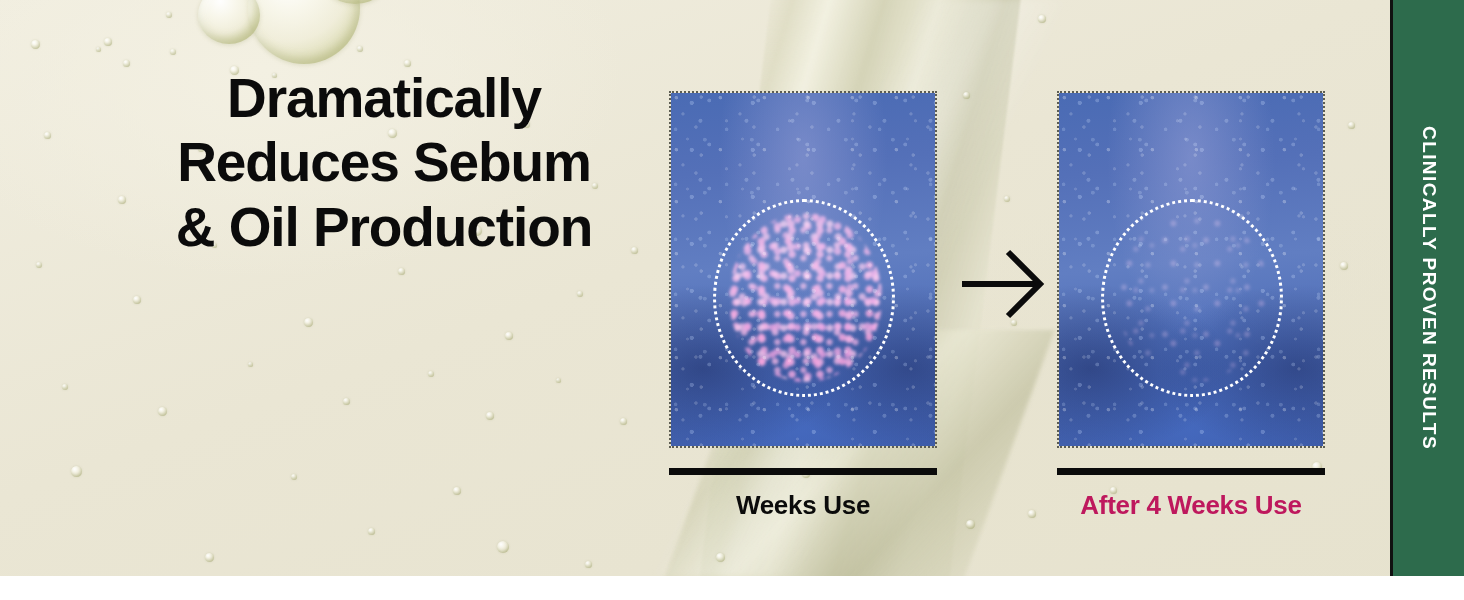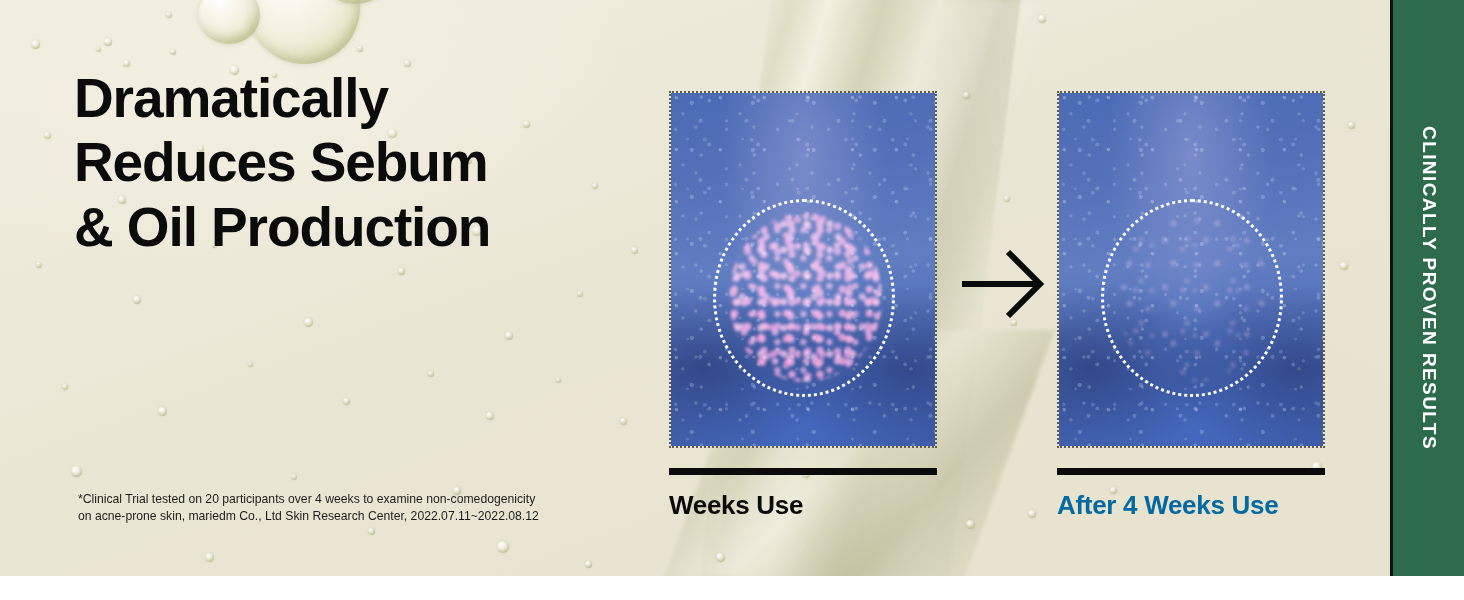--- a/index.html
+++ b/index.html
@@ -12,20 +12,21 @@
     font-family: "Liberation Sans", sans-serif;
     -webkit-font-smoothing: antialiased;
   }
 
   .banner {
     position: relative;
     width: 1464px;
     height: 600px;
     overflow: hidden;
     background: #ffffff;
+    text-align: center;
   }
 
   
   .bg {
     position: absolute;
     left: 0; top: 0;
     width: 1464px;
     height: 576px;
     overflow: hidden;
     background: #edead9;
@@ -224,21 +225,21 @@
     background: #0b0b0b;
   }
   .label-text {
     margin-top: 17px;
     font-size: 26px;
     font-weight: 700;
     letter-spacing: -0.3px;
     line-height: 1;
   }
   .label-text.dark  { color: #0b0b0b; }
-  .label-text.green { color: #0369a1; }
+  .label-text.green { color: #be185d; }
 
   
   .side-panel {
     position: absolute;
     left: 1390px; top: 0;
     width: 74px; height: 576px;
     background: #2d6b4c;
     border-left: 3px solid #111111;
     box-sizing: border-box;
     overflow: hidden;
@@ -327,22 +328,20 @@
     <div class="bub" style="left:1004px;top:196px; width:6px;  height:6px;"></div>
     <div class="bub" style="left:963px; top:92px;  width:7px;  height:7px;"></div>
     <div class="bub" style="left:1340px;top:262px; width:8px;  height:8px;"></div>
     <div class="bub" style="left:1011px;top:320px; width:6px;  height:6px;"></div>
   </div>
 
   <div class="headline">Dramatically
 Reduces Sebum
 &amp; Oil Production</div>
 
-  <div class="disclaimer">*Clinical Trial tested on 20 participants over 4 weeks to examine non-comedogenicity
-on acne-prone skin, mariedm Co., Ltd Skin Research Center, 2022.07.11~2022.08.12</div>
 
   <div class="photo before">
     <div class="skin"></div>
     <div class="skin-noise"></div>
     <div class="sebum strong"></div>
     <div class="marker-circle"></div>
   </div>
 
   <div class="arrow">
     <svg width="86" height="72" viewBox="0 0 86 72" xmlns="http://www.w3.org/2000/svg">

